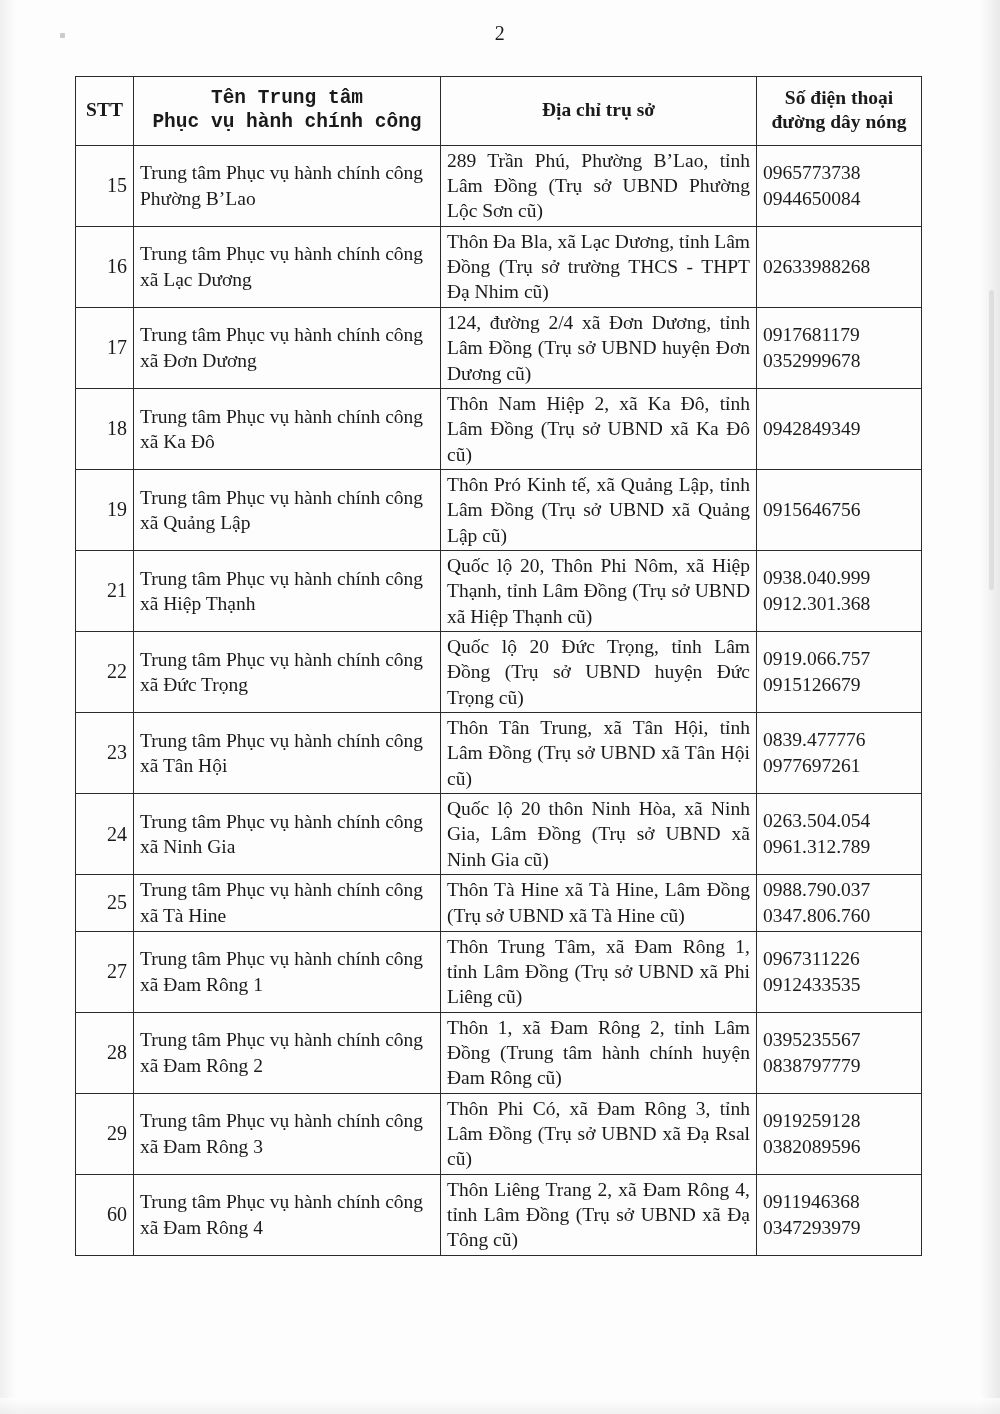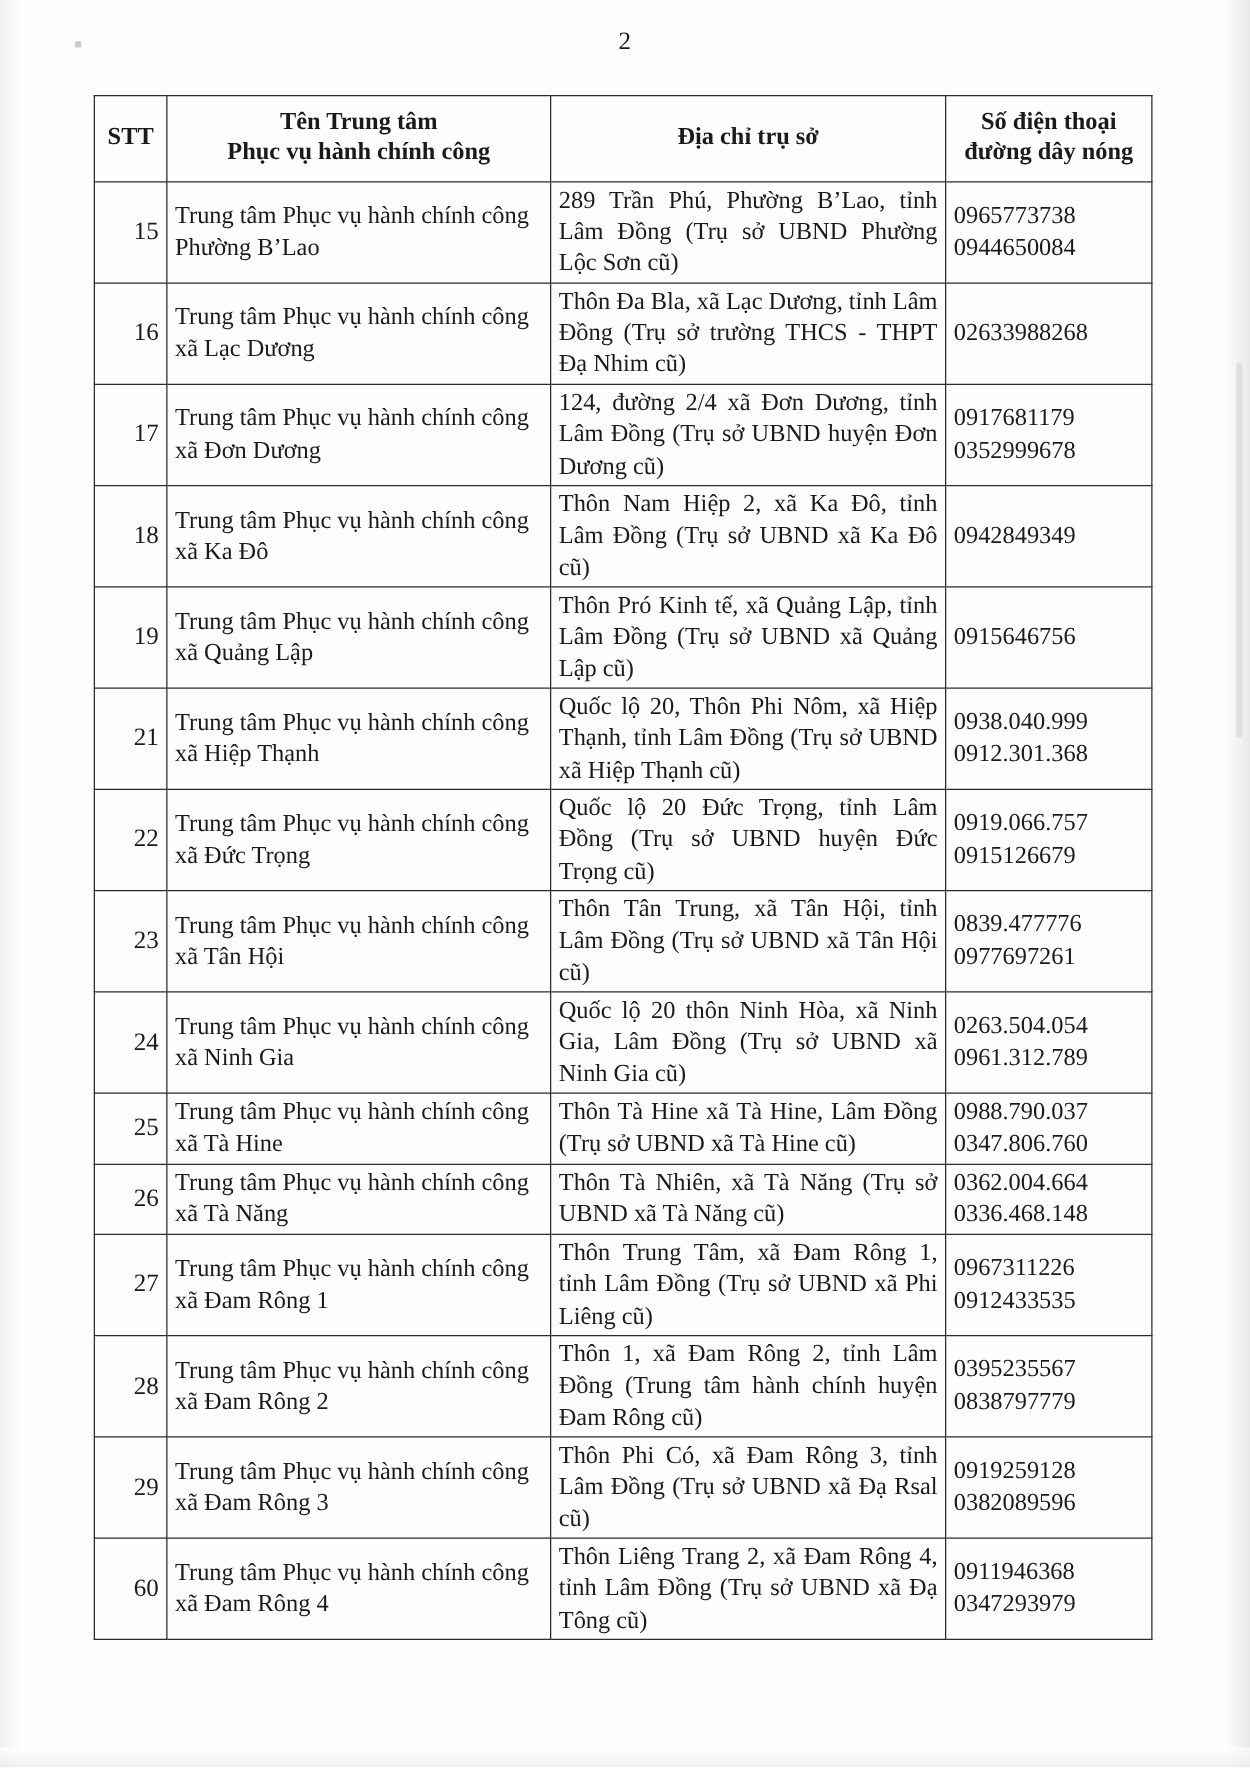--- a/index.html
+++ b/index.html
@@ -158,21 +158,21 @@
   <table class="directory">
     <colgroup>
       <col class="c-stt">
       <col class="c-name">
       <col class="c-addr">
       <col class="c-phone">
     </colgroup>
     <thead>
       <tr>
         <th class="hdr-stt">STT</th>
-        <th class="hdr-name" style="white-space: pre-line;">Tên Trung tâm
+        <th class="hdr-name" style="white-space: pre-line; font-family: Liberation Mono, monospace;">Tên Trung tâm
 Phục vụ hành chính công</th>
         <th class="hdr-addr">Địa chỉ trụ sở</th>
         <th class="hdr-phone" style="white-space: pre-line;">Số điện thoại
 đường dây nóng</th>
       </tr>
     </thead>
     <tbody>
         <tr class="r-tall">
           <td class="stt">15</td>
           <td class="name">Trung tâm Phục vụ hành chính công Phường B’Lao</td>
@@ -233,27 +233,20 @@
           <td class="phone">0263.504.054
 0961.312.789</td>
         </tr>
         <tr class="r-short">
           <td class="stt">25</td>
           <td class="name">Trung tâm Phục vụ hành chính công xã Tà Hine</td>
           <td class="addr">Thôn Tà Hine xã Tà Hine, Lâm Đồng (Trụ sở UBND xã Tà Hine cũ)</td>
           <td class="phone">0988.790.037
 0347.806.760</td>
         </tr>
-        <tr class="r-short">
-          <td class="stt">26</td>
-          <td class="name">Trung tâm Phục vụ hành chính công xã Tà Năng</td>
-          <td class="addr">Thôn Tà Nhiên, xã Tà Năng (Trụ sở UBND xã Tà Năng cũ)</td>
-          <td class="phone">0362.004.664
-0336.468.148</td>
-        </tr>
         <tr class="r-tall">
           <td class="stt">27</td>
           <td class="name">Trung tâm Phục vụ hành chính công xã Đam Rông 1</td>
           <td class="addr">Thôn Trung Tâm, xã Đam Rông 1, tỉnh Lâm Đồng (Trụ sở UBND xã Phi Liêng cũ)</td>
           <td class="phone">0967311226
 0912433535</td>
         </tr>
         <tr class="r-tall">
           <td class="stt">28</td>
           <td class="name">Trung tâm Phục vụ hành chính công xã Đam Rông 2</td>

